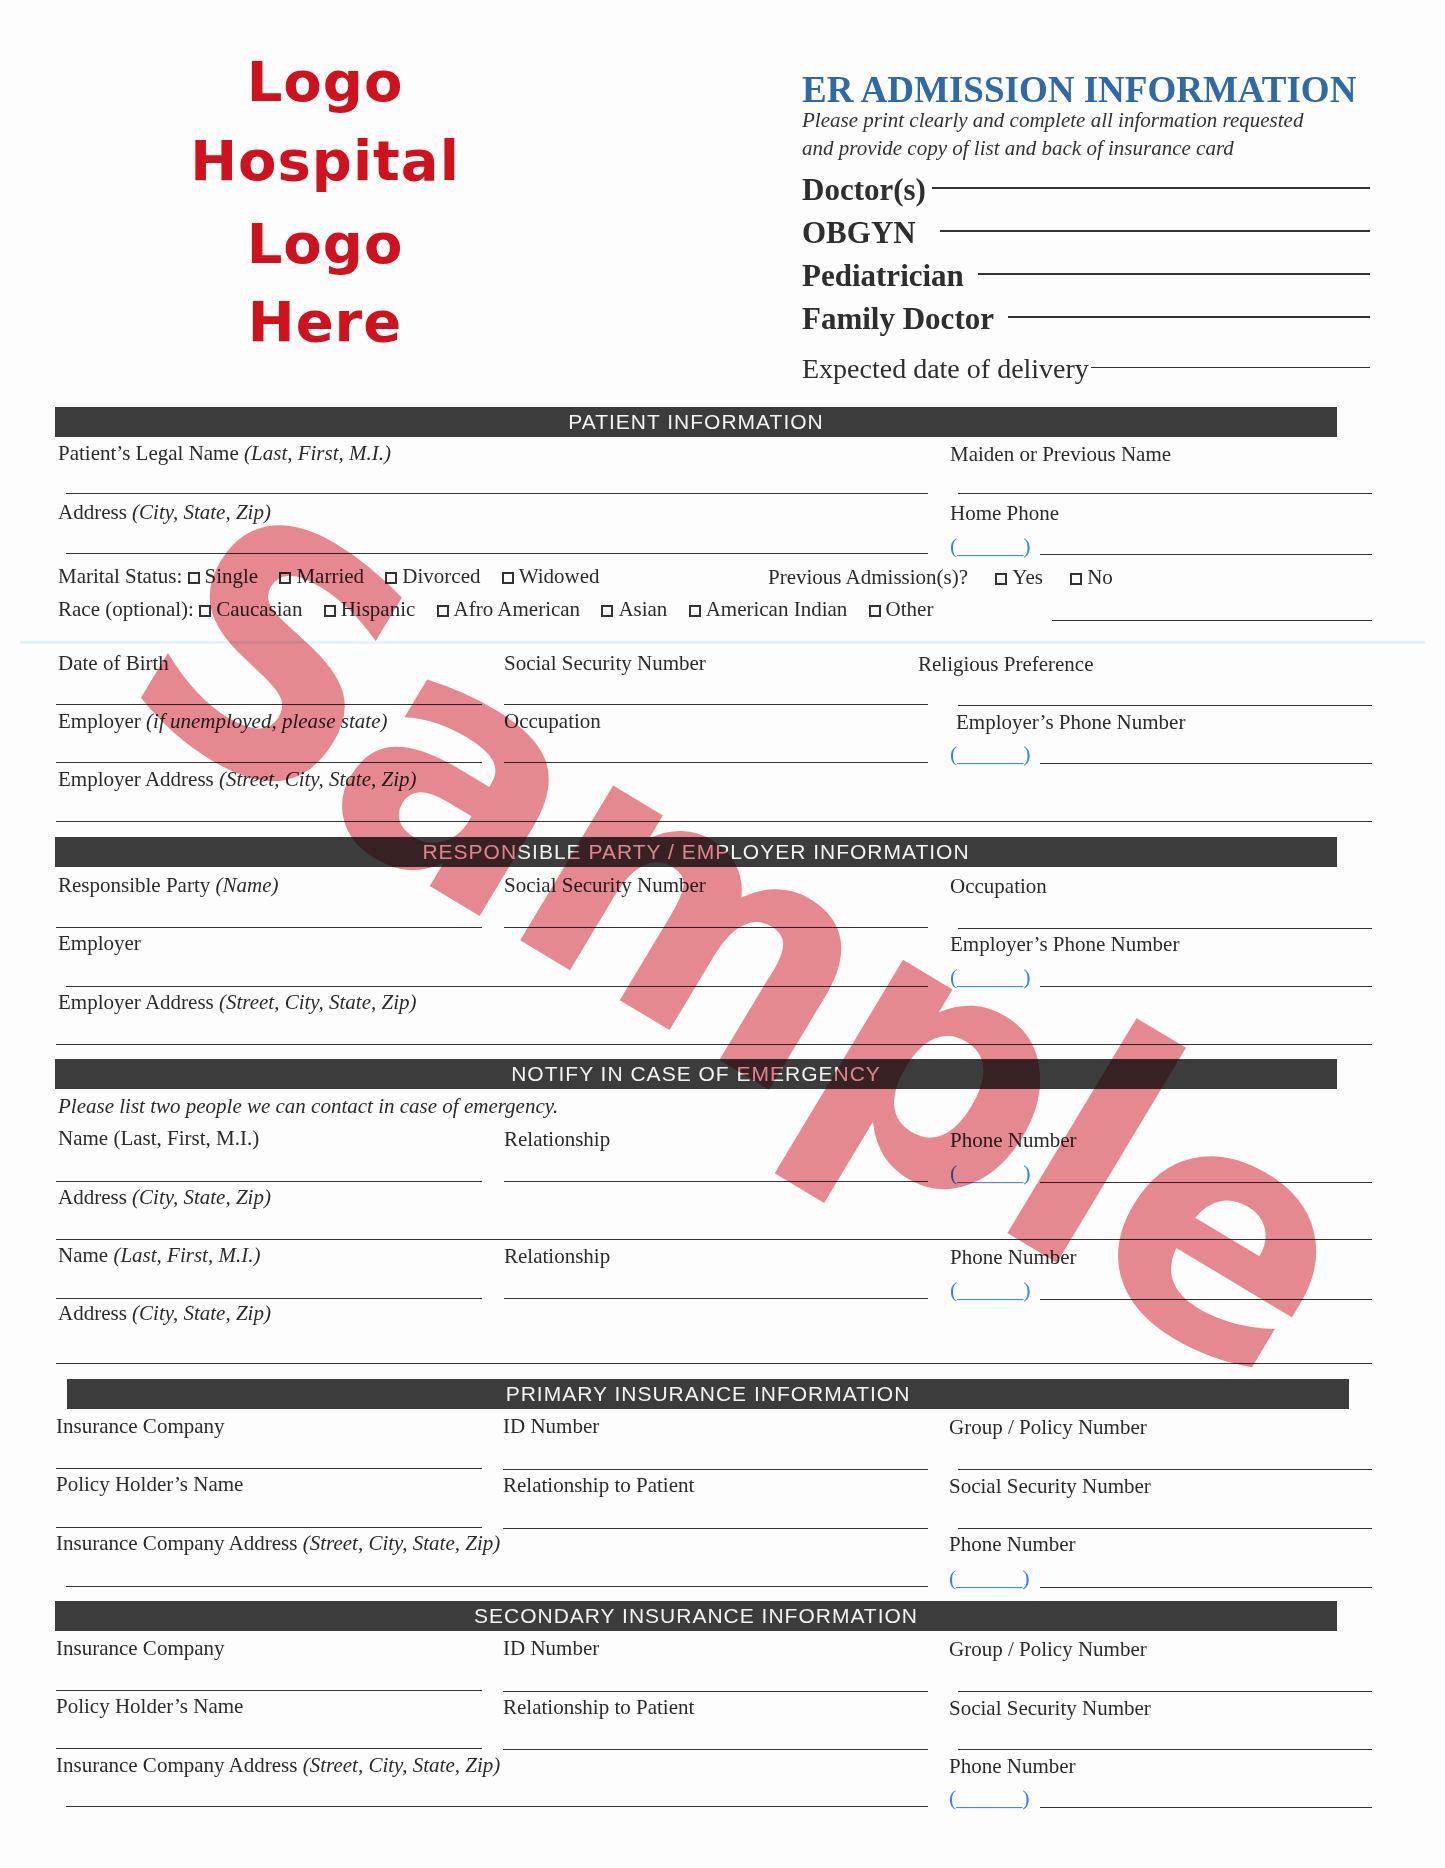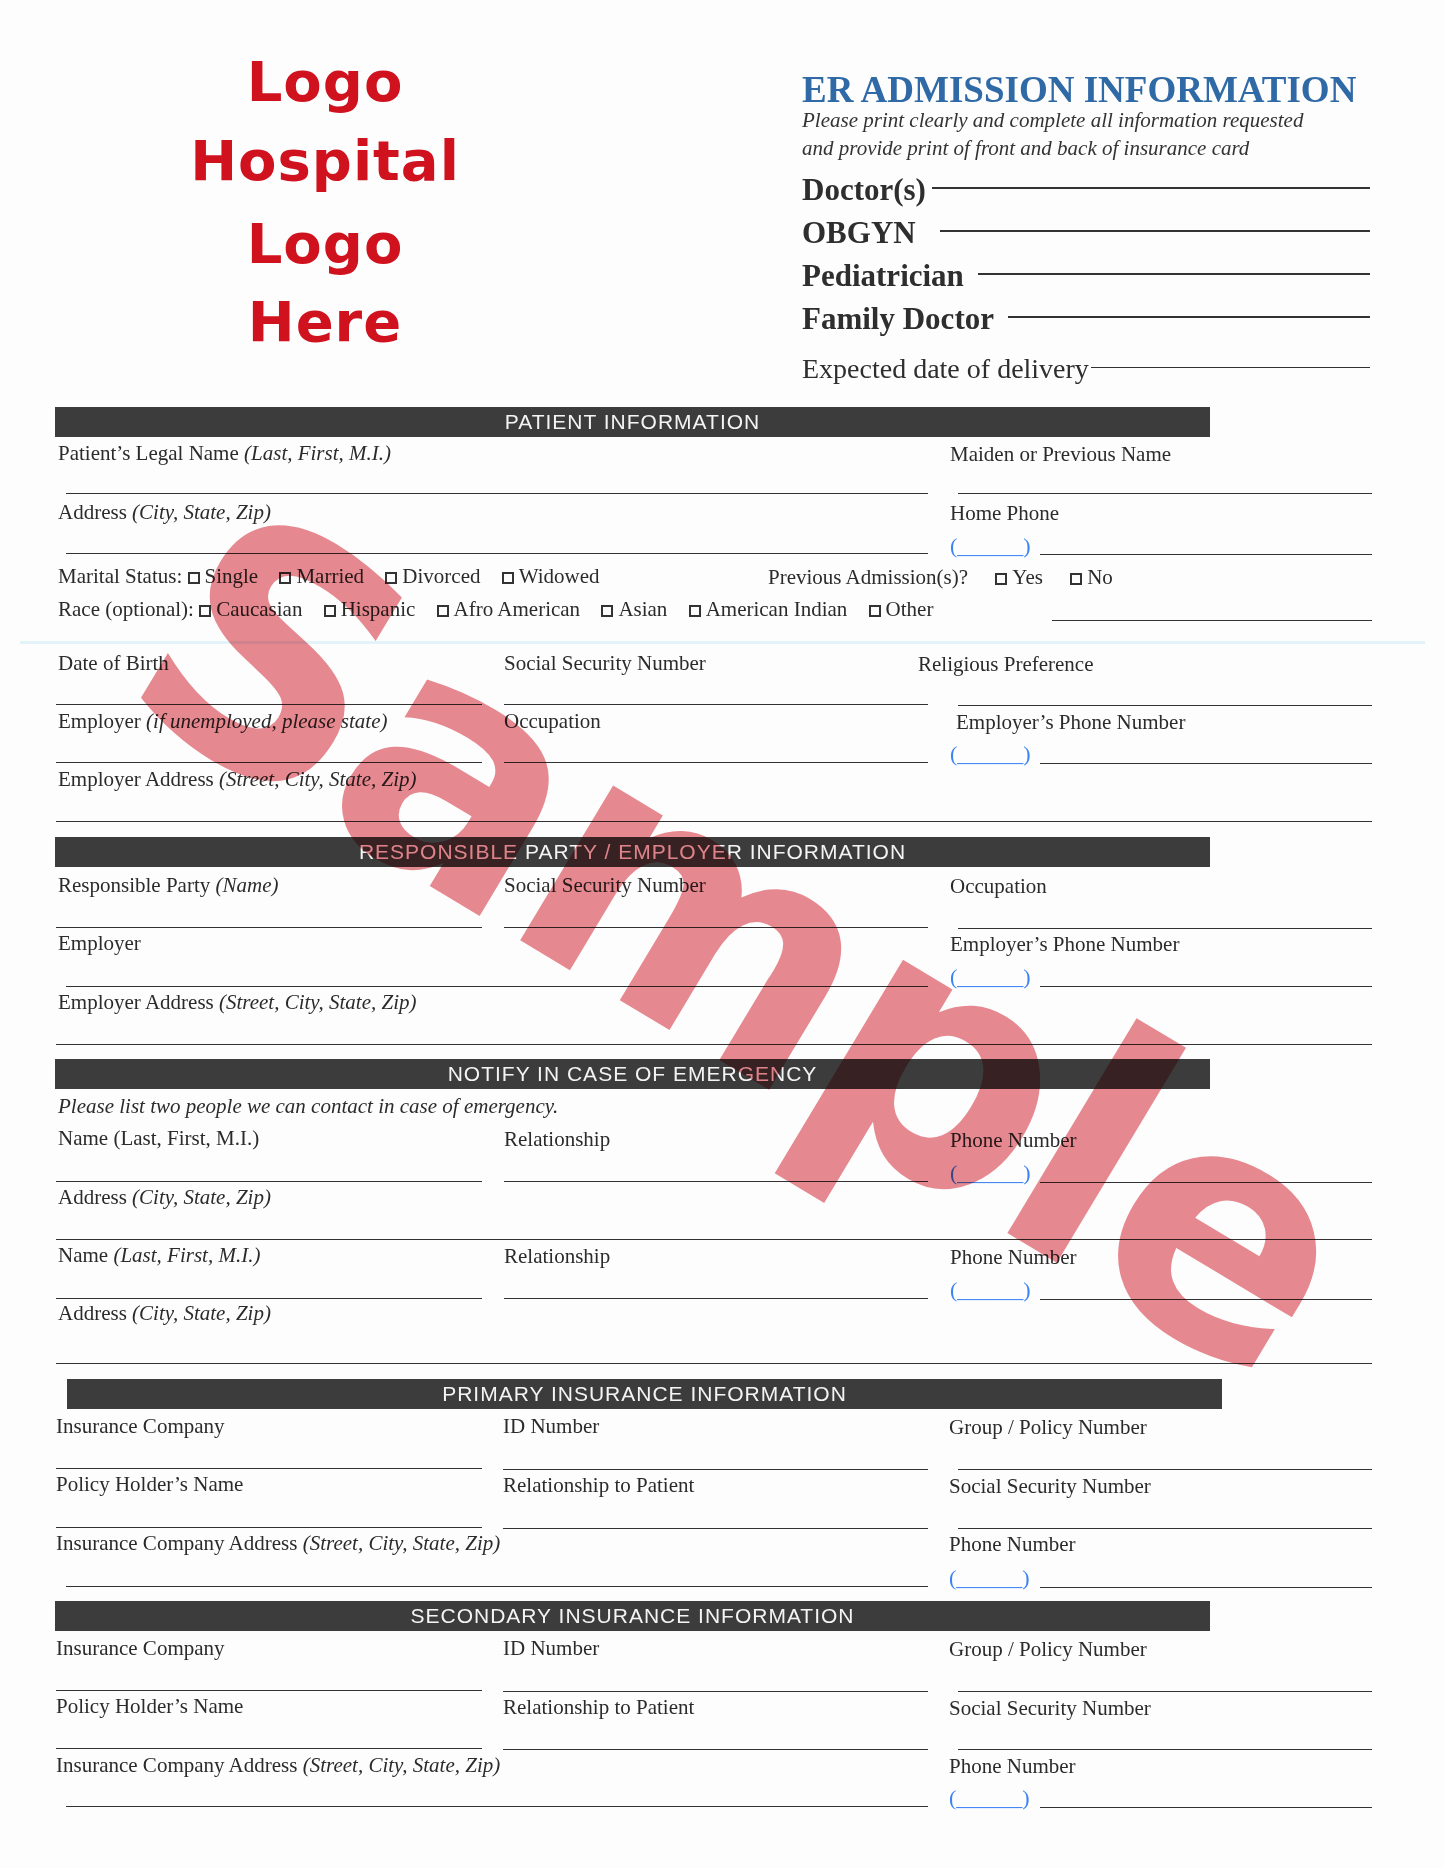--- a/index.html
+++ b/index.html
@@ -26,21 +26,21 @@
   }
   .doc-row {
     position:absolute; left:802px; right:75px; display:flex; align-items:center;
   }
   .doc-row .lbl { font-weight:bold; font-size:31px; white-space:nowrap; color:#2e2e2e; }
   .doc-row .fill { flex:1; border-bottom:2px solid #333; margin-left:6px; margin-bottom:6px; height:1px; }
   .doc-row.small .lbl { font-weight:normal; font-size:28px; }
   .doc-row.small .fill { border-bottom-width:1.5px; margin-bottom:4px; }
   
   .bar {
-    position:absolute; left:55px; width:1155px; height:30px; background:#3c3c3c;
+    position:absolute; left:55px; width:1282px; height:30px; background:#3c3c3c;
     color:#f4f4f4; text-align:center;
     font-family:"Liberation Sans", "DejaVu Sans", sans-serif;
     font-size:21px; line-height:30px; letter-spacing:1px;
   }
   
   .lab { position:absolute; font-size:21px; white-space:nowrap; color:#2b2b2b; }
   .lab i { font-style:italic; }
   .line { position:absolute; height:0; border-top:1.8px solid #333; }
   .phone {
     position:absolute; font-size:22px; white-space:nowrap; color:#3b82f6;
@@ -67,21 +67,21 @@
 
 <div>
   <div class="logo-line" style="top:52px;">Logo</div>
   <div class="logo-line" style="top:131px;">Hospital</div>
   <div class="logo-line" style="top:214px;">Logo</div>
   <div class="logo-line" style="top:292px;">Here</div>
 </div>
 
 <div class="er-title">ER ADMISSION INFORMATION</div>
 <div class="er-sub" style="top:108px;text-align:right;">Please print clearly and complete all information requested</div>
-<div class="er-sub" style="top:136px;">and provide print of front and back of insurance card</div>
+<div class="er-sub" style="top:136px;">and provide copy of list and back of insurance card</div>
 
 <div class="doc-row" style="top:172px;">
   <span class="lbl">Doctor(s)</span>
   <span class="fill"></span>
 </div>
 <div class="doc-row" style="top:215px;">
   <span class="lbl">OBGYN</span>
   <span class="fill" style="margin-left:24px;"></span>
 </div>
 <div class="doc-row" style="top:258px;">

